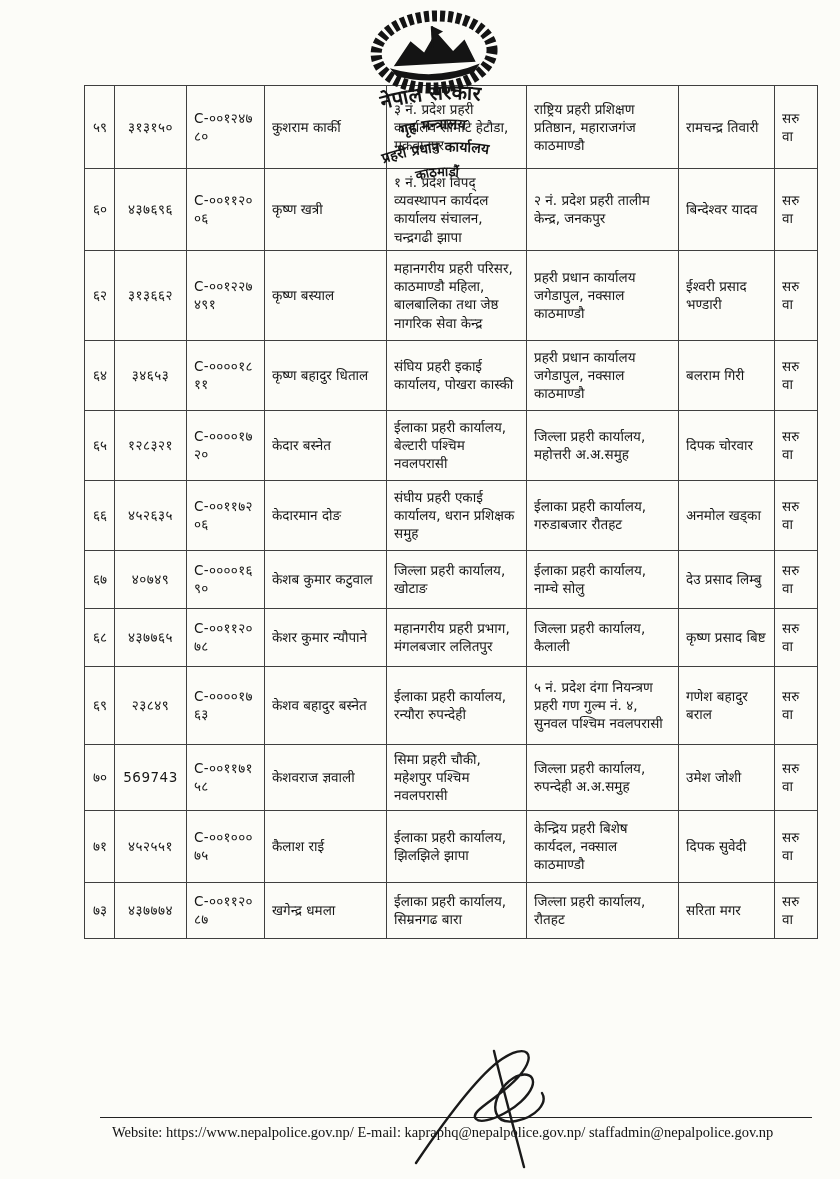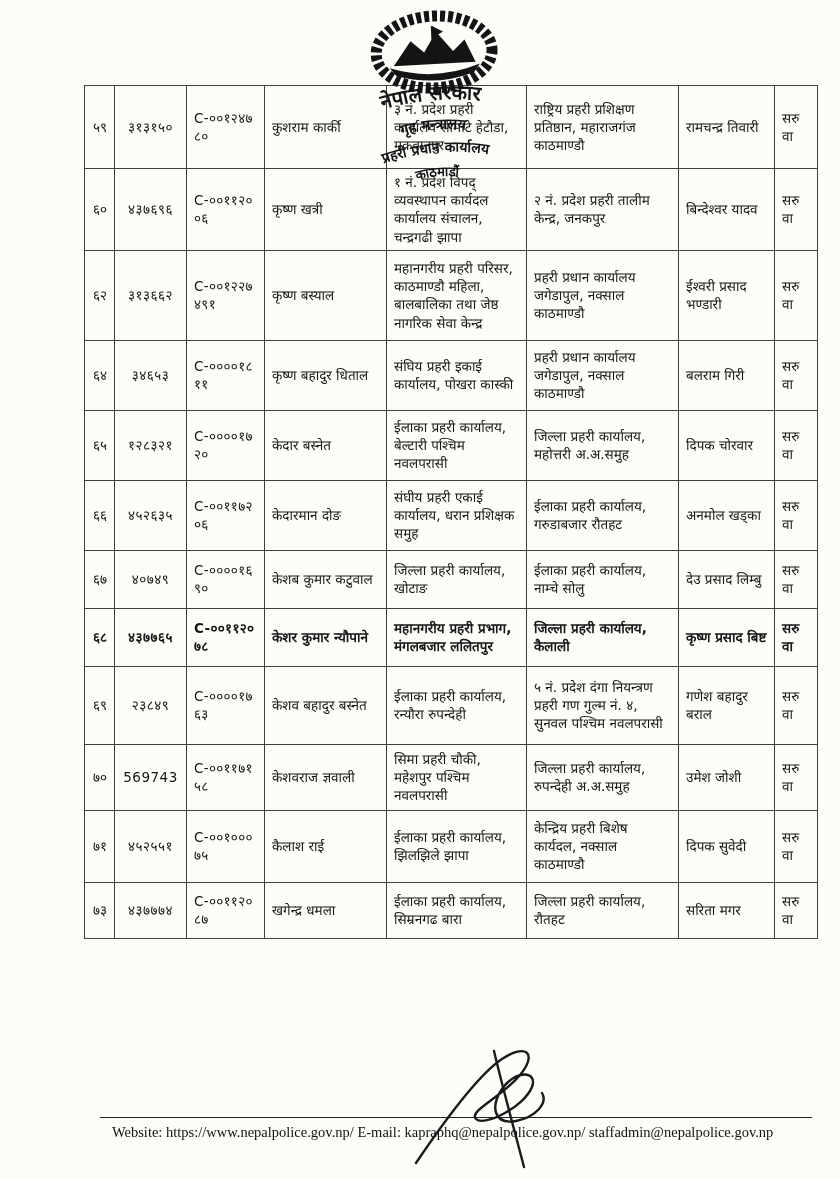--- a/index.html
+++ b/index.html
@@ -164,21 +164,21 @@
         <tr style="height: 58px;">
           <td class="c0">६७</td>
           <td class="c1">४०७४९</td>
           <td class="c2">C-००००१६९०</td>
           <td class="c3">केशब कुमार कटुवाल</td>
           <td class="c4">जिल्ला प्रहरी कार्यालय, खोटाङ</td>
           <td class="c5">ईलाका प्रहरी कार्यालय, नाम्चे सोलु</td>
           <td class="c6">देउ प्रसाद लिम्बु</td>
           <td class="c7">सरुवा</td>
         </tr>
-        <tr style="height: 58px; font-weight: bold;">
+        <tr style="height: 58px;">
           <td class="c0">६८</td>
           <td class="c1">४३७७६५</td>
           <td class="c2">C-००११२०७८</td>
           <td class="c3">केशर कुमार न्यौपाने</td>
           <td class="c4">महानगरीय प्रहरी प्रभाग, मंगलबजार ललितपुर</td>
           <td class="c5">जिल्ला प्रहरी कार्यालय, कैलाली</td>
           <td class="c6">कृष्ण प्रसाद बिष्ट</td>
           <td class="c7">सरुवा</td>
         </tr>
         <tr style="height: 78px;">

